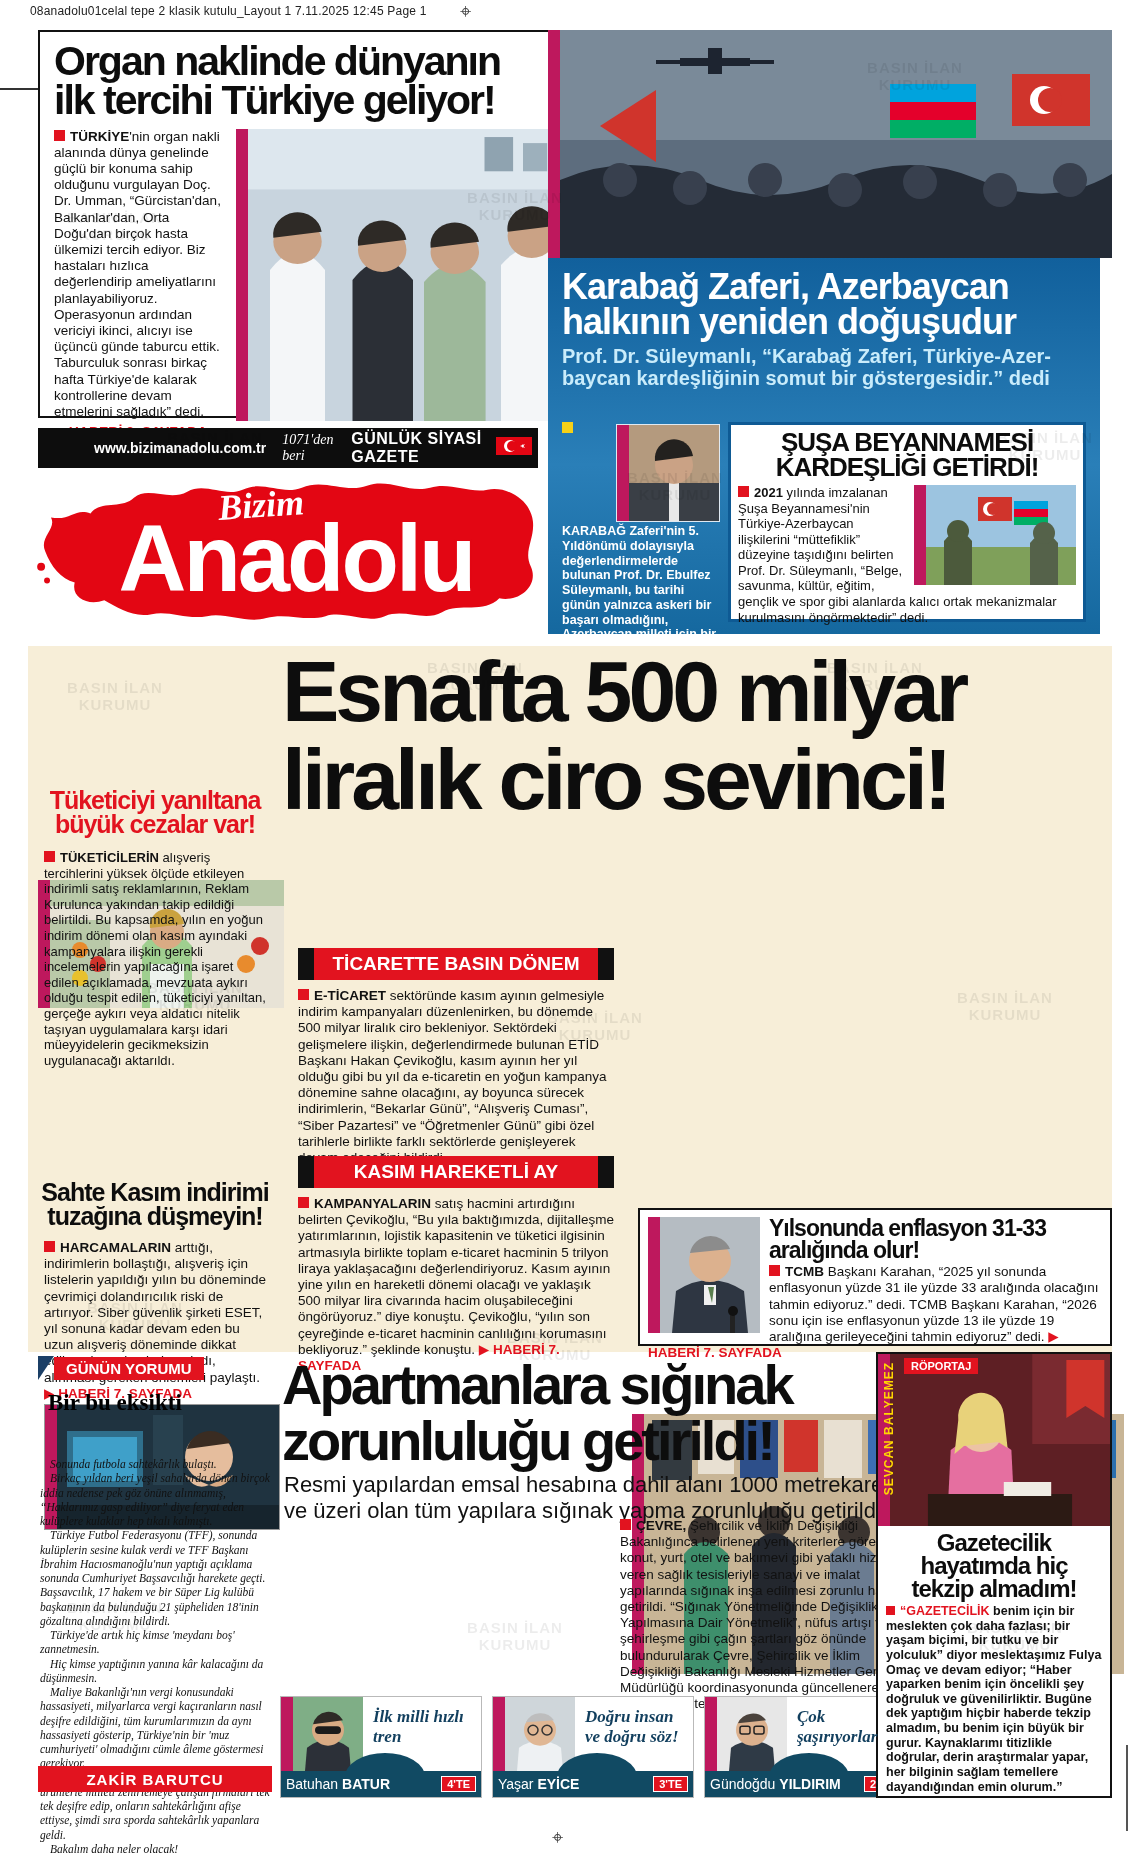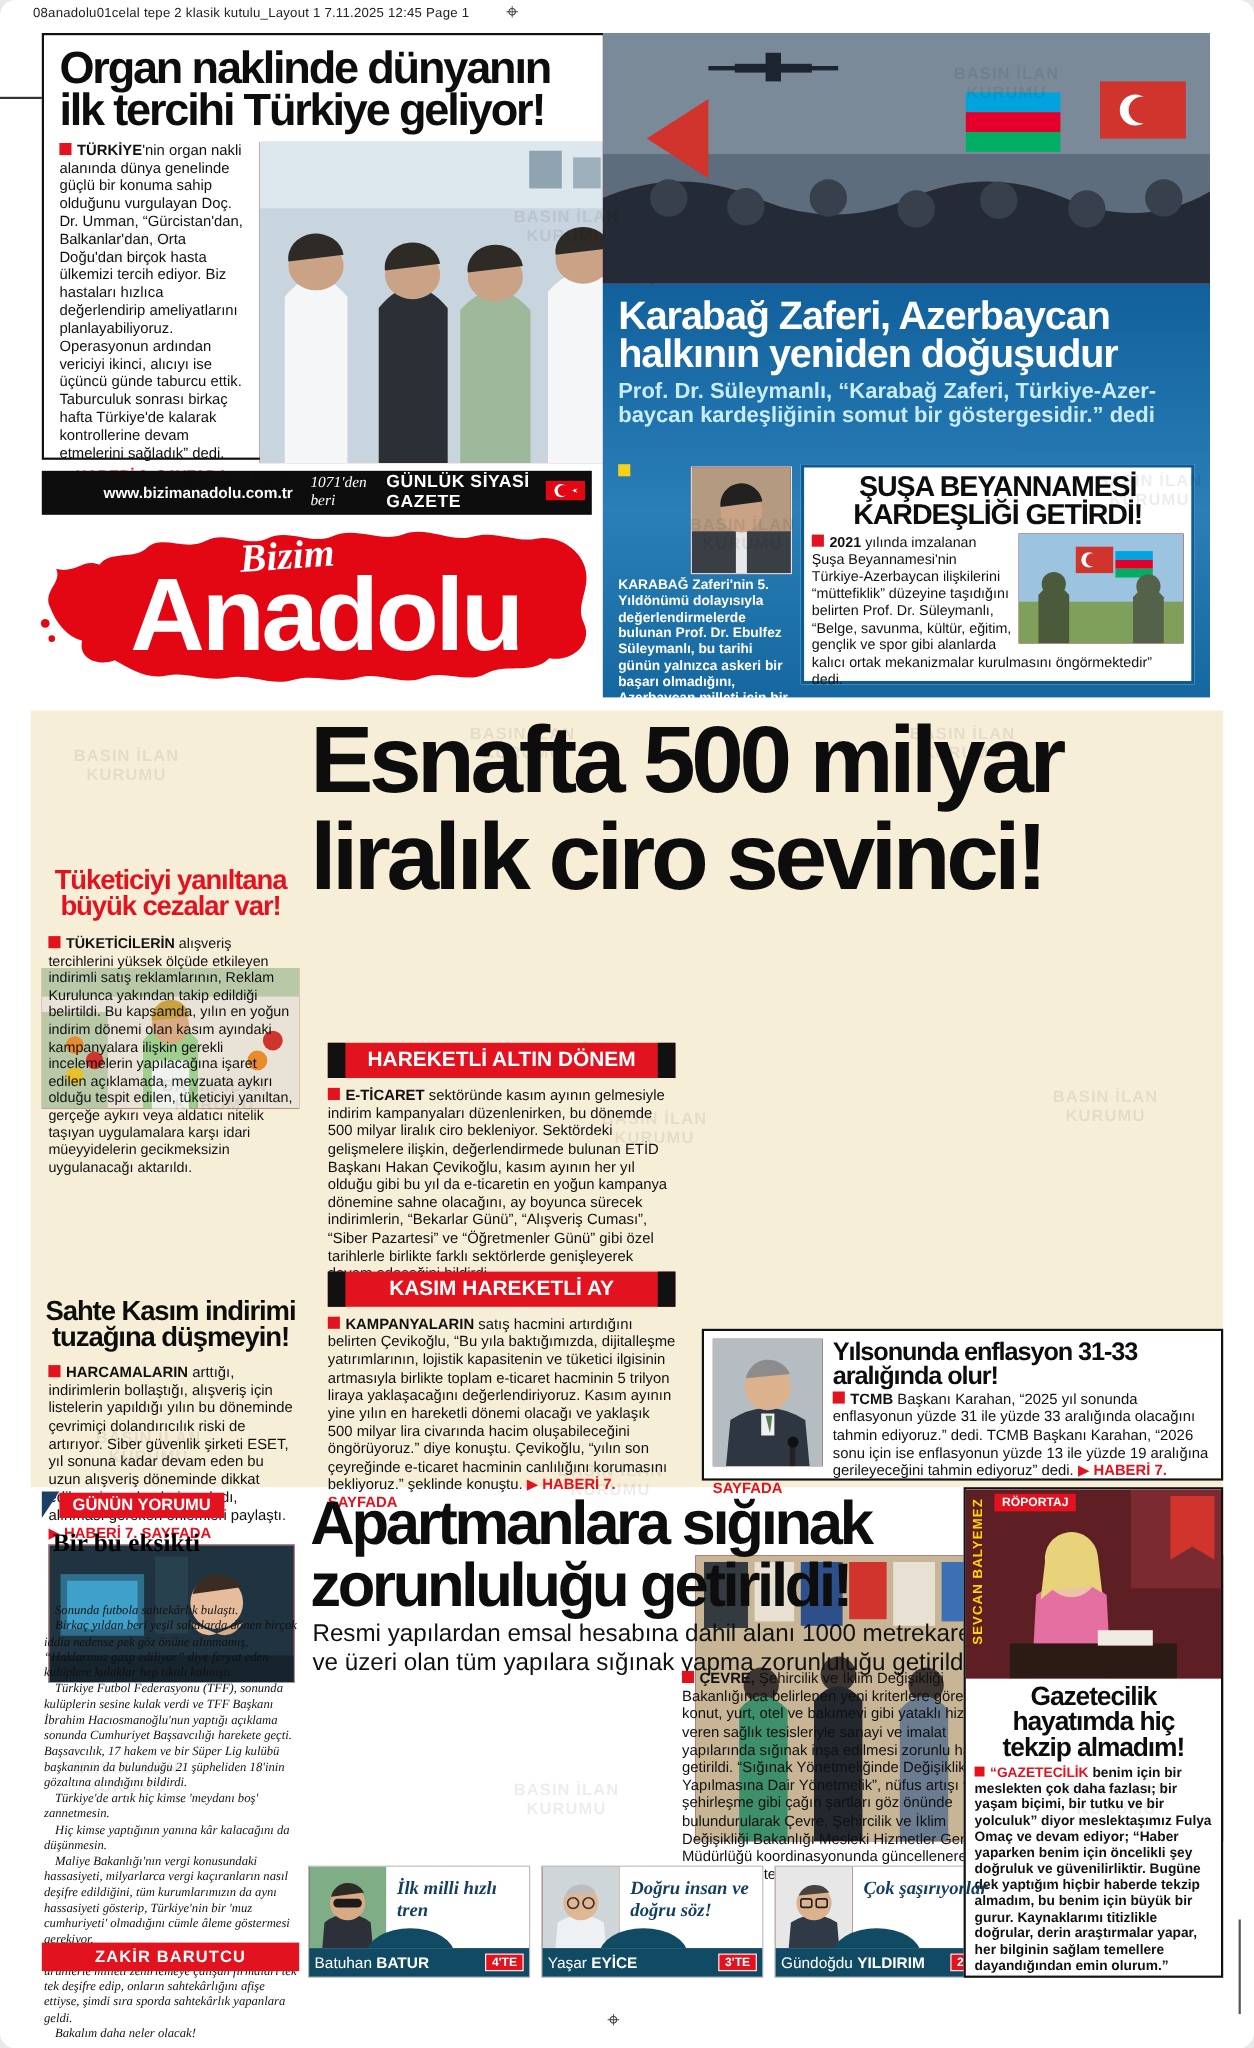--- a/index.html
+++ b/index.html
@@ -1,17 +1,17 @@
 <!DOCTYPE html>
 <html lang="tr"><head>
 <meta charset="utf-8">
 <style>
   html,body{margin:0;padding:0;background:#e9e9e9;}
   .page{position:relative;width:1140px;height:1862px;background:#ffffff;margin:0 auto;
-        font-family:"Liberation Sans",sans-serif;overflow:hidden;border-radius:14px;}
+        font-family:"Liberation Sans",sans-serif;overflow:hidden;}
   .abs{position:absolute;}
   .printline{font-size:12px;color:#222;letter-spacing:.2px;}
   .regmark{font-size:20px;color:#444;}
   
   .wm{position:absolute;z-index:9;opacity:.07;font-weight:bold;font-size:15px;color:#000;
       width:110px;text-align:center;line-height:1.1;pointer-events:none;letter-spacing:1px;}
   
   .hl{font-weight:bold;color:#0d0d0d;letter-spacing:-2px;line-height:.96;}
   .red{color:#e2131f;}
   .morelink{color:#e2131f;font-weight:bold;}
@@ -25,21 +25,21 @@
   
   .bluebox{background:linear-gradient(180deg,#11609c 0%,#2a7fb8 55%,#15689f 100%);
            box-sizing:border-box;padding:12px 14px;color:#fff;}
   .bluebox .subhead{color:#c9ecfb;font-weight:bold;}
   .whitebox{background:#fff;color:#111;box-sizing:border-box;box-shadow:0 0 0 3px #0e5a94 inset;}
   
   .mh-bar{background:#0d0d0d;color:#fff;display:flex;align-items:center;}
   .redbar-title{background:#e2131f;color:#fff;font-weight:bold;display:flex;align-items:center;justify-content:center;
                 border-left:16px solid #111;border-right:16px solid #111;box-sizing:border-box;}
   .creampanel{background:#f7eed8;}
-  .photo{overflow:hidden;position:relative;background:#7f1d1d;}
+  .photo{overflow:hidden;position:relative;background:#be185d;padding-left:12px;}
   .photo svg{display:block;width:100%;height:100%;}
   .serif-it{font-family:"Liberation Serif",serif;font-style:italic;}
   .strip-box{background:#fff;border:1px solid #b9b9b9;box-sizing:border-box;display:flex;flex-direction:column;}
   .sb-top{flex:1;display:flex;overflow:hidden;}
   .sb-title{flex:1;position:relative;padding:10px 6px 0 10px;font-family:"Liberation Serif",serif;
             font-style:italic;font-weight:bold;font-size:17px;color:#123f5e;line-height:1.15;}
   .sb-title::after{content:'';position:absolute;left:-18px;bottom:-30px;width:80px;height:48px;
                    background:#114a63;border-radius:50%;}
   .sb-bar{height:26px;background:#114a63;color:#fff;display:flex;align-items:center;padding:0 5px;}
   .sb-name{font-size:14px;}
@@ -256,21 +256,21 @@
       <div>tuzağına düşmeyin!</div>
   </div>
   <div class="abs body-txt" style="left:44px;top:1240px;width:226px;font-size:13.5px;line-height:1.2;">
     <span class="bullet b-red"></span><span class="lead">HARCAMALARIN</span> <span>arttığı, indirimlerin bollaştığı, alışveriş için listelerin yapıldığı yılın bu döneminde çevrimiçi dolandırıcılık riski de artırıyor. Siber güvenlik şirketi ESET, yıl sonuna kadar devam eden bu uzun alışveriş döneminde dikkat edilmesi gerekenleri sıraladı, alınması gereken önlemleri paylaştı.</span>
     <span class="arrow">▶ </span><span class="morelink">HABERİ 7. SAYFADA</span>
   </div>
 
   <div class="abs hl" style="left:282px;top:650px;width:832px;font-size:86px;letter-spacing:-4px;">Esnafta 500 milyar</div>
   <div class="abs hl" style="left:282px;top:738px;width:832px;font-size:86px;letter-spacing:-4px;">liralık ciro sevinci!</div>
 
-  <div class="abs redbar-title" style="left:298px;top:948px;width:316px;height:32px;font-size:19px;">HAREKETLİ ALTIN DÖNEM</div>
+  <div class="abs redbar-title" style="left:298px;top:948px;width:316px;height:32px;font-size:19px;">TİCARETTE BASIN DÖNEM</div>
   <div class="abs body-txt" style="left:298px;top:988px;width:318px;font-size:13.5px;line-height:1.2;">
     <span class="bullet b-red"></span><span class="lead">E-TİCARET</span> <span>sektöründe kasım ayının gelmesiyle indirim kampanyaları düzenlenirken, bu dönemde 500 milyar liralık ciro bekleniyor. Sektördeki gelişmelere ilişkin, değerlendirmede bulunan ETİD Başkanı Hakan Çevikoğlu, kasım ayının her yıl olduğu gibi bu yıl da e-ticaretin en yoğun kampanya dönemine sahne olacağını, ay boyunca sürecek indirimlerin, “Bekarlar Günü”, “Alışveriş Cuması”, “Siber Pazartesi” ve “Öğretmenler Günü” gibi özel tarihlerle birlikte farklı sektörlerde genişleyerek devam edeceğini bildirdi.</span>
   </div>
   <div class="abs photo" style="left:632px;top:932px;width:480px;height:260px;">
     <svg viewBox="0 0 480 260" preserveAspectRatio="none">
       <rect width="480" height="260" fill="#c8b596"></rect>
       <g>
           <rect x="8" y="6" width="40" height="60" fill="#333a40"></rect>
           <rect x="54" y="6" width="36" height="54" fill="#e8e0d2"></rect>
           <rect x="96" y="6" width="38" height="58" fill="#2d4f8a"></rect>

